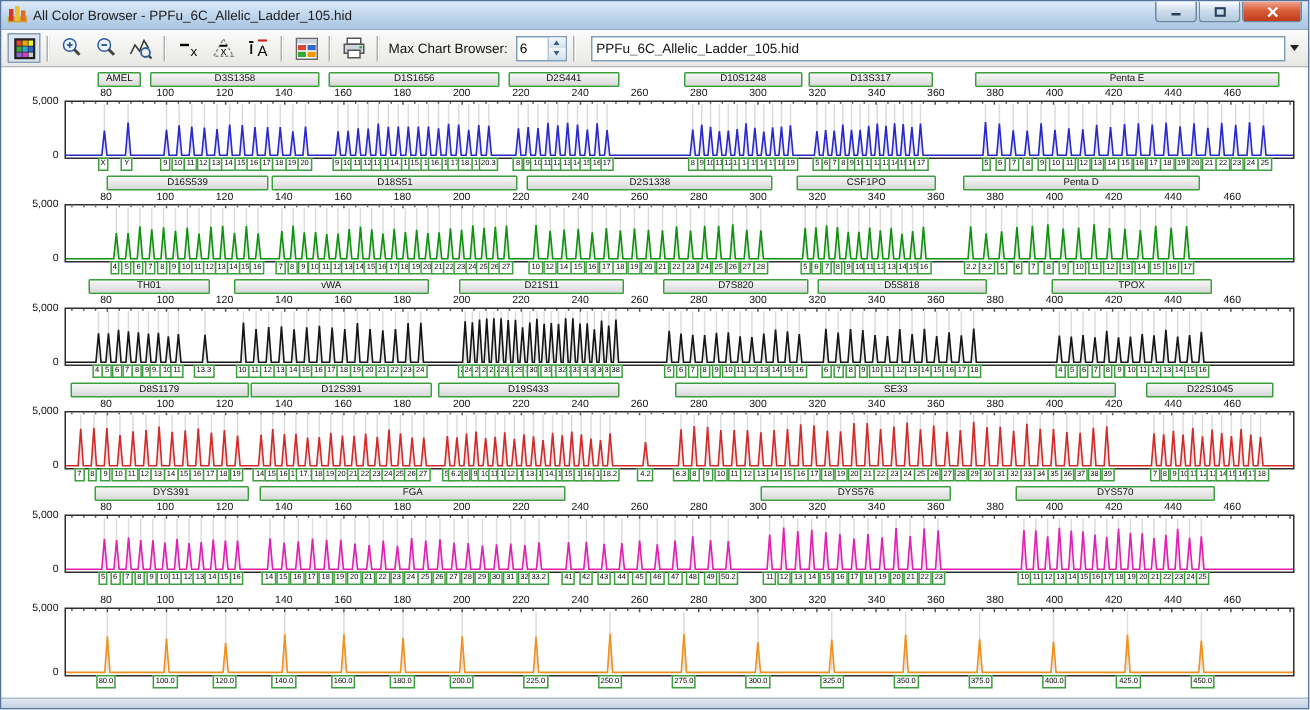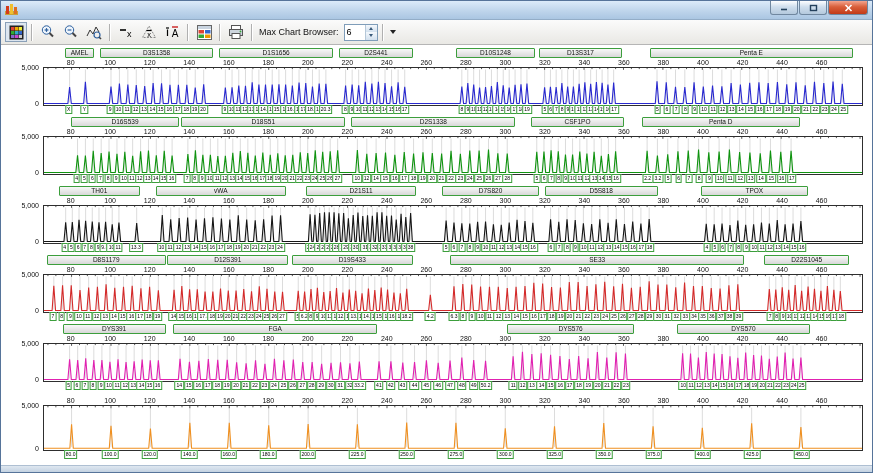--- a/index.html
+++ b/index.html
@@ -51,20 +51,21 @@
 
 <div class="window">
 
   <div class="titlebar">
     <svg width="13" height="12" viewBox="0 0 13 12">
       <rect x="0" y="7" width="13" height="4" fill="#c8a23a"></rect>
       <rect x="1" y="2" width="3" height="8" fill="#d43a1a"></rect>
       <rect x="5" y="0" width="3" height="10" fill="#f0c030"></rect>
       <rect x="9" y="3" width="3" height="7" fill="#e07020"></rect>
     </svg>
+    <span class="titletext">All Color Browser - PPFu_6C_Allelic_Ladder_105.hid</span>
     <div class="winbtns">
       <div class="wbtn">
           <svg width="8" height="7" viewBox="0 0 8 7">
             <line x1="1" y1="5.5" x2="7" y2="5.5" stroke="#23405c" stroke-width="1.6"></line>
           </svg>
         </div>
       <div class="wbtn">
           <svg width="9" height="8" viewBox="0 0 9 8">
             <rect x="1.5" y="1.5" width="6" height="5" fill="none" stroke="#23405c" stroke-width="1.4"></rect>
           </svg>
@@ -165,20 +166,21 @@
       <span class="sparrows">
         <span class="spbtn">
             <span class="tri-up"></span>
           </span>
         <span class="spbtn">
             <span class="tri-dn"></span>
           </span>
       </span>
     </span>
     <span class="tsep"></span>
+    <input class="fnfield" readonly="" value="PPFu_6C_Allelic_Ladder_105.hid" style="">
     <span class="overflow">
         <span class="tri-sm"></span>
       </span>
   </div>
 
   <div class="content" id="charts">
       <div class="crow">
         <div class="mrow inner-pad">
           <div class="inner">
             <div class="mbox" style="left: 2.6506%; width: 3.37349%;">AMEL</div>

